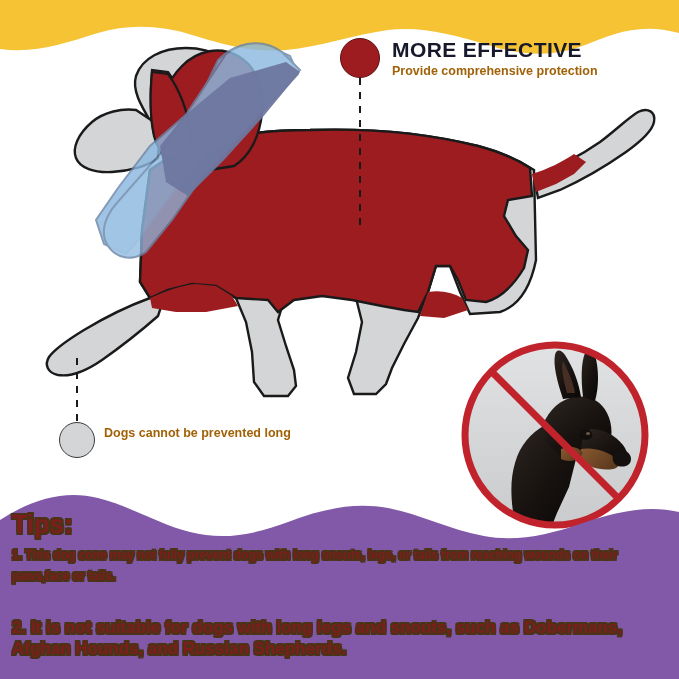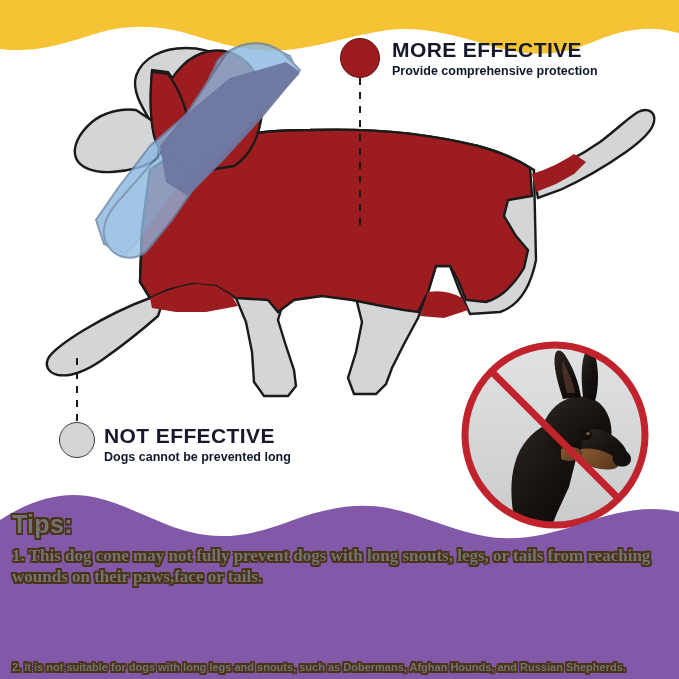--- a/index.html
+++ b/index.html
@@ -70,21 +70,21 @@
     letter-spacing: 0.4px;
     color: #17182b;
     margin: 0;
     white-space: nowrap;
   }
   .callout-sub {
     font-family: "Liberation Sans", sans-serif;
     font-weight: bold;
     font-size: 12.5px;
     line-height: 15px;
-    color: #0f172a;
+    color: #a16207;
     margin: 2px 0 0 0;
   }
   #more-effective-text {
     left: 392px;
     top: 38px;
   }
   #not-effective-text {
     left: 104px;
     top: 424px;
   }
@@ -104,21 +104,21 @@
     left: 0;
     top: 505px;
     width: 679px;
     height: 174px;
     padding: 0 12px;
     box-sizing: border-box;
   }
   .tips-text {
     font-family: "Liberation Sans", sans-serif;
     font-weight: bold;
-    color: #737373;
+    color: #7f1d1d;
     -webkit-text-stroke: 2.2px #4a3417;
     paint-order: stroke fill;
     text-shadow:
       -1.6px -1.6px 0 #4a3417,
        1.6px -1.6px 0 #4a3417,
       -1.6px  1.6px 0 #4a3417,
        1.6px  1.6px 0 #4a3417,
       -1.6px 0 0 #4a3417,
        1.6px 0 0 #4a3417,
        0 -1.6px 0 #4a3417,
@@ -130,32 +130,30 @@
     left: 12px;
     top: 5px;
     font-size: 25px;
     letter-spacing: 0.3px;
   }
   #tip-1 {
     position: absolute;
     left: 12px;
     top: 40px;
     width: 660px;
-    font-size: 17px;
+    font-size: 12px;
     line-height: 21px;
-    font-family: Liberation Serif, serif;
   }
   #tip-2 {
     position: absolute;
     left: 12px;
     top: 112px;
     width: 660px;
-    font-size: 11px;
+    font-size: 17px;
     line-height: 21px;
-    margin-top: 40px;
   }
 </style>
 </head>
 <body>
 
 <div id="infographic">
 
   <svg class="wave-band" id="top-wave" viewBox="0 0 679 64" preserveAspectRatio="none">
     <path d="M0,0 L679,0 L679,33 C640,22 612,34 585,45 C552,58 520,55 488,45
              C452,34 420,26 388,30 C352,35 320,47 286,50 C252,53 222,44 192,35
@@ -262,21 +260,20 @@
   </svg>
 
   <div class="callout-dot" id="more-effective-dot"></div>
   <div class="callout" id="more-effective-text">
     <p class="callout-title">MORE EFFECTIVE</p>
     <p class="callout-sub">Provide comprehensive protection</p>
   </div>
 
   <div class="callout-dot" id="not-effective-dot"></div>
   <div class="callout" id="not-effective-text">
-    <p class="callout-title">NOT EFFECTIVE</p>
     <p class="callout-sub">Dogs cannot be prevented long</p>
   </div>
 
   <svg id="doberman-badge" viewBox="0 0 196 196">
     <defs>
       <clipPath id="clip-badge-circle">
         <circle cx="98" cy="98" r="90"></circle>
       </clipPath>
       <linearGradient id="grad-photo-bg" x1="0" y1="0" x2="0" y2="1">
         <stop offset="0%" stop-color="#e2e3e4"></stop>

